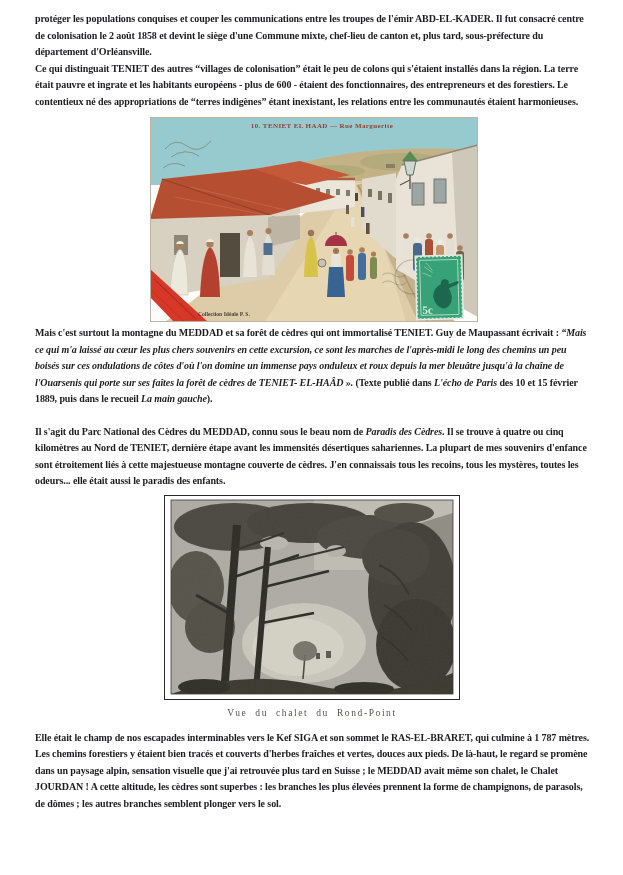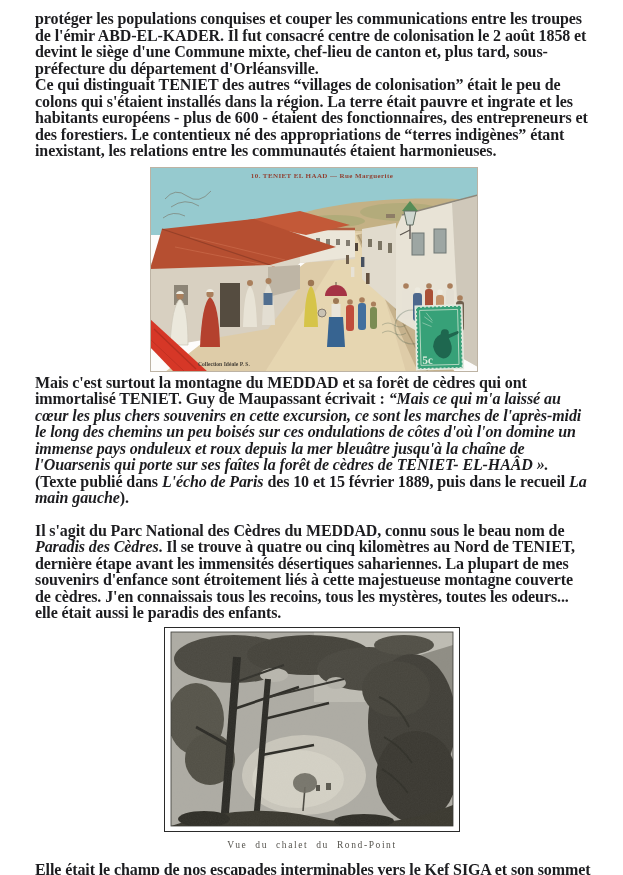--- a/index.html
+++ b/index.html
@@ -2,21 +2,21 @@
 <html><head>
 <meta charset="utf-8">
 <style>
   html,body{margin:0;padding:0;}
   body{
     width:623px;height:875px;background:#ffffff;overflow:hidden;
     font-family:"Liberation Serif", serif;
   }
   .page{width:557px;padding:11px 31px 0 35px;}
   .para{
-    margin:0;font-weight:700;font-size:16px;line-height:16.5px;
+    margin:0;font-weight:700;font-size:10px;line-height:16.5px;
     color:#1d1d20;letter-spacing:-0.1px;
   }
   .para.gap{margin-top:16px;}
   .it{font-style:italic;margin-top:24px;}
   figure{margin:0;padding:0;display:block;text-align:center;}
   .fig-postcard{margin:7px auto 3px;width:328px;}
   .fig-photo{margin:5px auto 7px;width:300px;}
   svg{display:block;}
 </style>
 </head>

